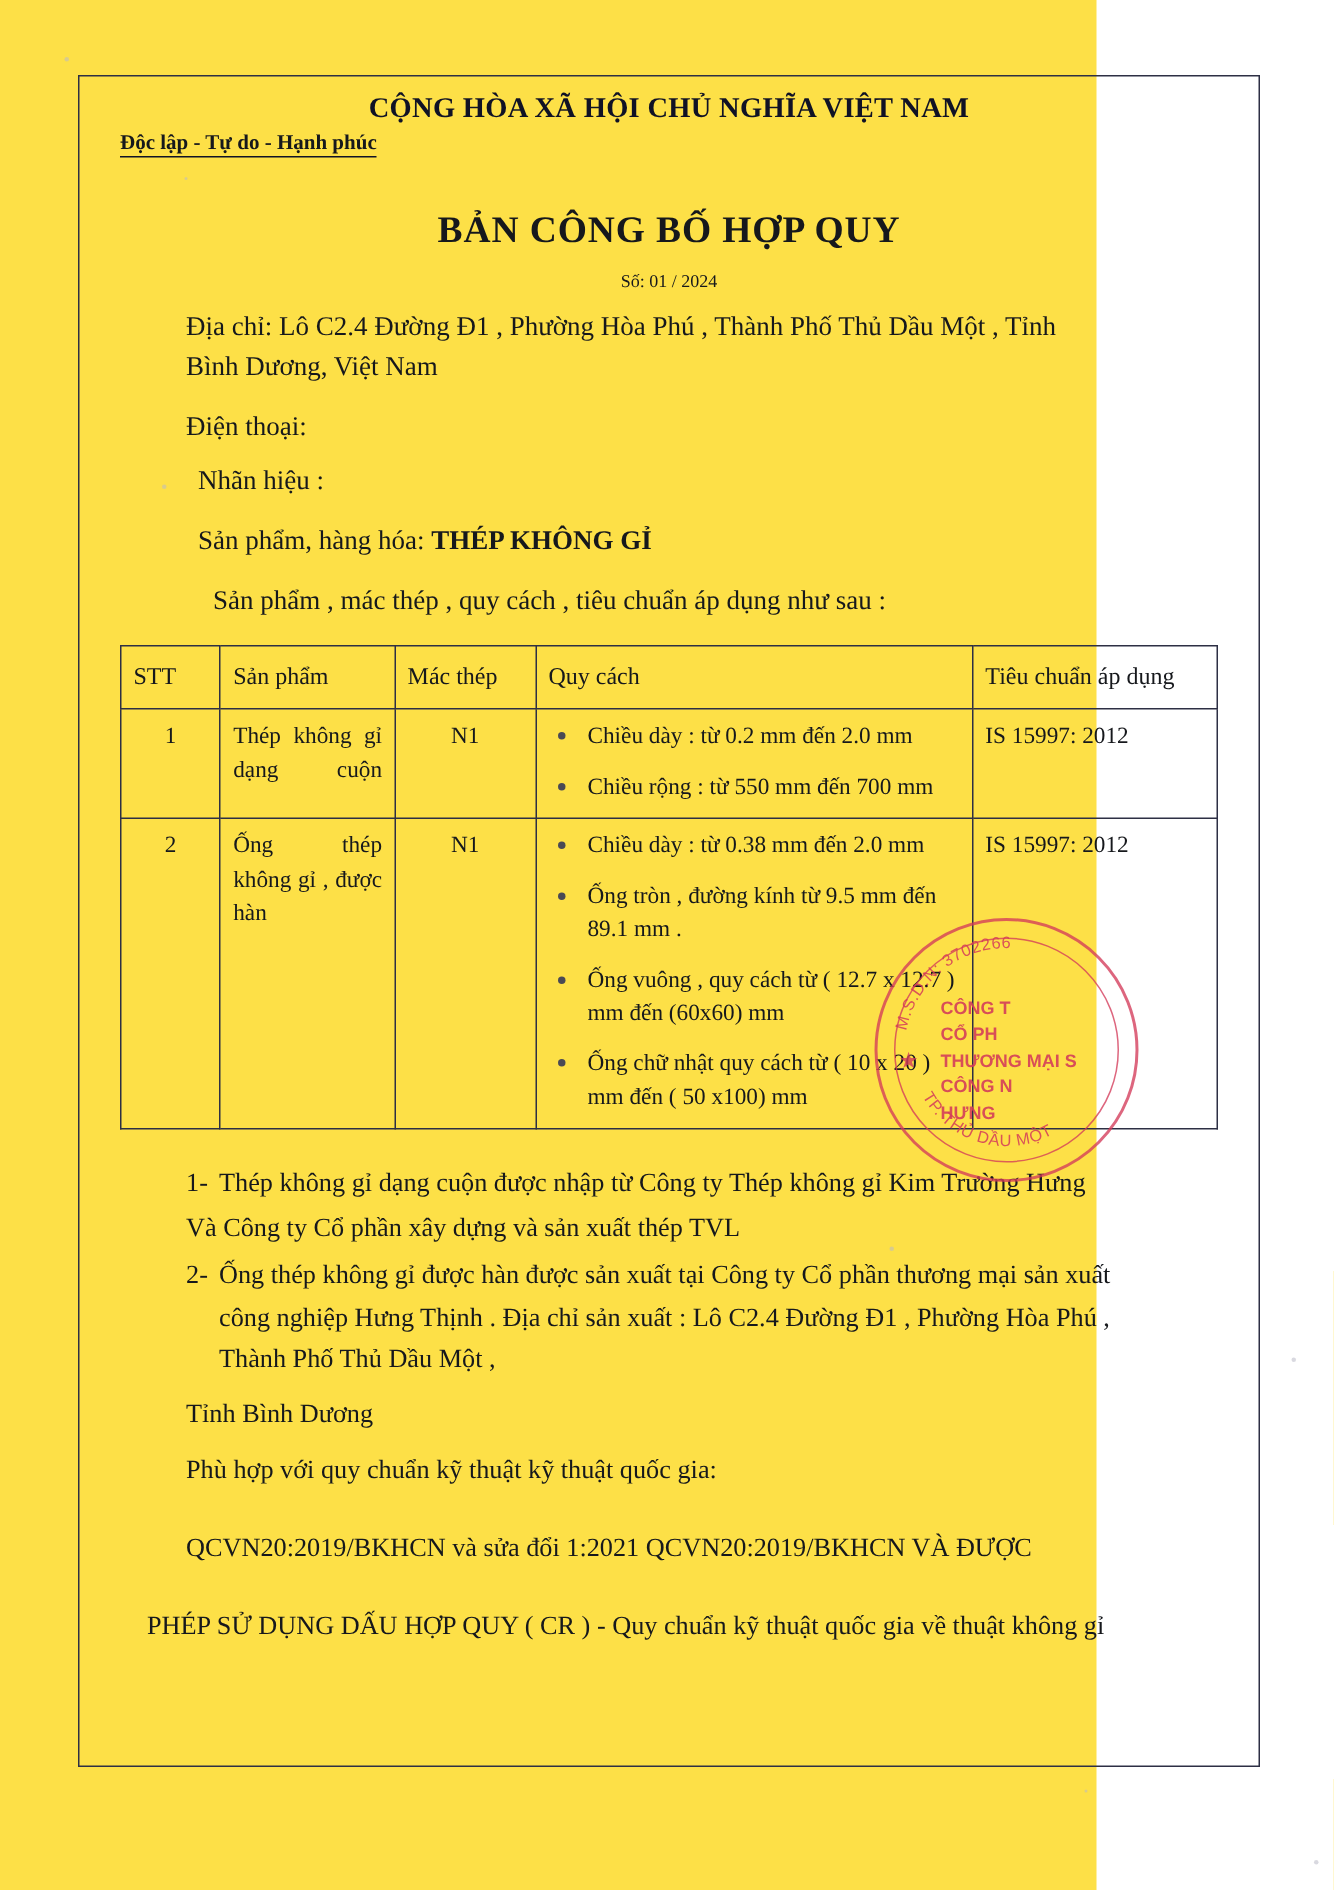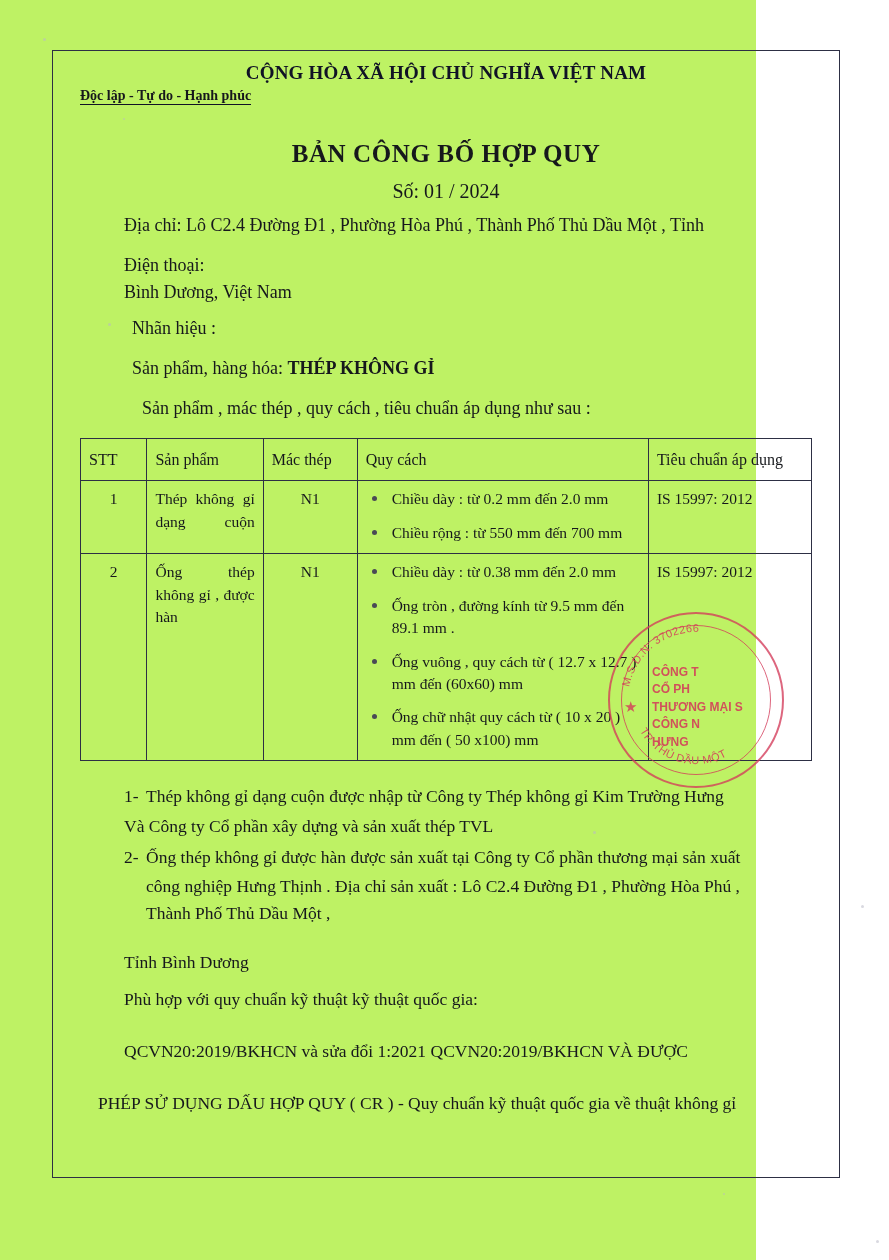--- a/index.html
+++ b/index.html
@@ -14,22 +14,21 @@
     font-family: "Liberation Serif", serif;
     color: #16181c;
     overflow: hidden;
   }
 
   .page {
     position: absolute;
     left: 0; top: 0;
     width: 731px;
     height: 1260px;
-    background: #bef264;
-    padding-left: 25px;
+    background: #fde047;
   }
 
   
   .scan-frame {
     position: absolute;
     left: 52px;
     top: 50px;
     width: 788px;
     height: 1128px;
     border: 1.5px solid #2d2f44;
@@ -64,21 +63,21 @@
 
   .doc-title {
     text-align: center;
     font-weight: bold;
     font-size: 25px;
     margin-top: 36px;
     letter-spacing: 0.6px;
   }
   .doc-number {
     text-align: center;
-    font-size: 20px;
+    font-size: 12px;
     margin-top: 12px;
   }
 
   .para {
     font-size: 18px;
     line-height: 1.5;
     margin-top: 13px;
   }
   .para.indent { padding-left: 44px; }
   .para.indent2 { padding-left: 52px; }
@@ -234,22 +233,22 @@
 
   <div class="content">
 
     <div class="hdr-line1">CỘNG HÒA XÃ HỘI CHỦ NGHĨA VIỆT NAM</div>
     <div class="hdr-line2"><span>Độc lập - Tự do - Hạnh phúc</span></div>
 
     <div class="doc-title">BẢN CÔNG BỐ HỢP QUY</div>
     <div class="doc-number">Số: 01 / 2024</div>
 
     <div class="para indent" style="margin-top:9px">Địa chỉ: Lô C2.4 Đường Đ1 , Phường Hòa Phú , Thành Phố Thủ Dầu Một , Tỉnh</div>
+    <div class="para indent" style="margin-top:0">Bình Dương, Việt Nam</div>
     <div class="para indent">Điện thoại:</div>
-    <div class="para indent" style="margin-top:0">Bình Dương, Việt Nam</div>
 
     <div class="para indent2" style="margin-top:9px">Nhãn hiệu :</div>
     <div class="para indent2">
       <span>Sản phẩm, hàng hóa: </span><b>THÉP KHÔNG GỈ</b>
     </div>
     <div class="para indent3">Sản phẩm , mác thép , quy cách , tiêu chuẩn áp dụng như sau :</div>
 
     <table class="spec">
       <thead>
         <tr>
@@ -296,21 +295,21 @@
         <div class="note-txt">Thép không gỉ dạng cuộn được nhập từ Công ty Thép không gỉ Kim Trường Hưng</div>
       </div>
       <div class="note-cont">Và Công ty Cổ phần xây dựng và sản xuất thép TVL</div>
 
       <div class="note-row" style="margin-top:4px">
         <div class="note-num">2-</div>
         <div class="note-txt">Ống thép không gỉ được hàn được sản xuất tại Công ty Cổ phần thương mại sản xuất</div>
       </div>
       <div class="note-cont deep">công nghiệp Hưng Thịnh . Địa chỉ sản xuất : Lô C2.4 Đường Đ1 , Phường Hòa Phú ,</div>
       <div class="note-cont deep">Thành Phố Thủ Dầu Một ,</div>
-      <div class="note-cont" style="margin-top:22px">Tỉnh Bình Dương</div>
+      <div class="note-cont" style="margin-top:10px">Tỉnh Bình Dương</div>
     </div>
 
     <div class="closing">Phù hợp với quy chuẩn kỹ thuật kỹ thuật quốc gia:</div>
     <div class="closing-body" style="padding-left:44px">QCVN20:2019/BKHCN và sửa đổi 1:2021  QCVN20:2019/BKHCN VÀ ĐƯỢC</div>
     <div class="closing-body ln2">PHÉP SỬ DỤNG DẤU HỢP QUY ( CR ) -  Quy chuẩn kỹ thuật quốc gia về thuật không gỉ</div>
 
   </div>
 
   <div class="stamp">
     <div class="stamp-ring"></div>

